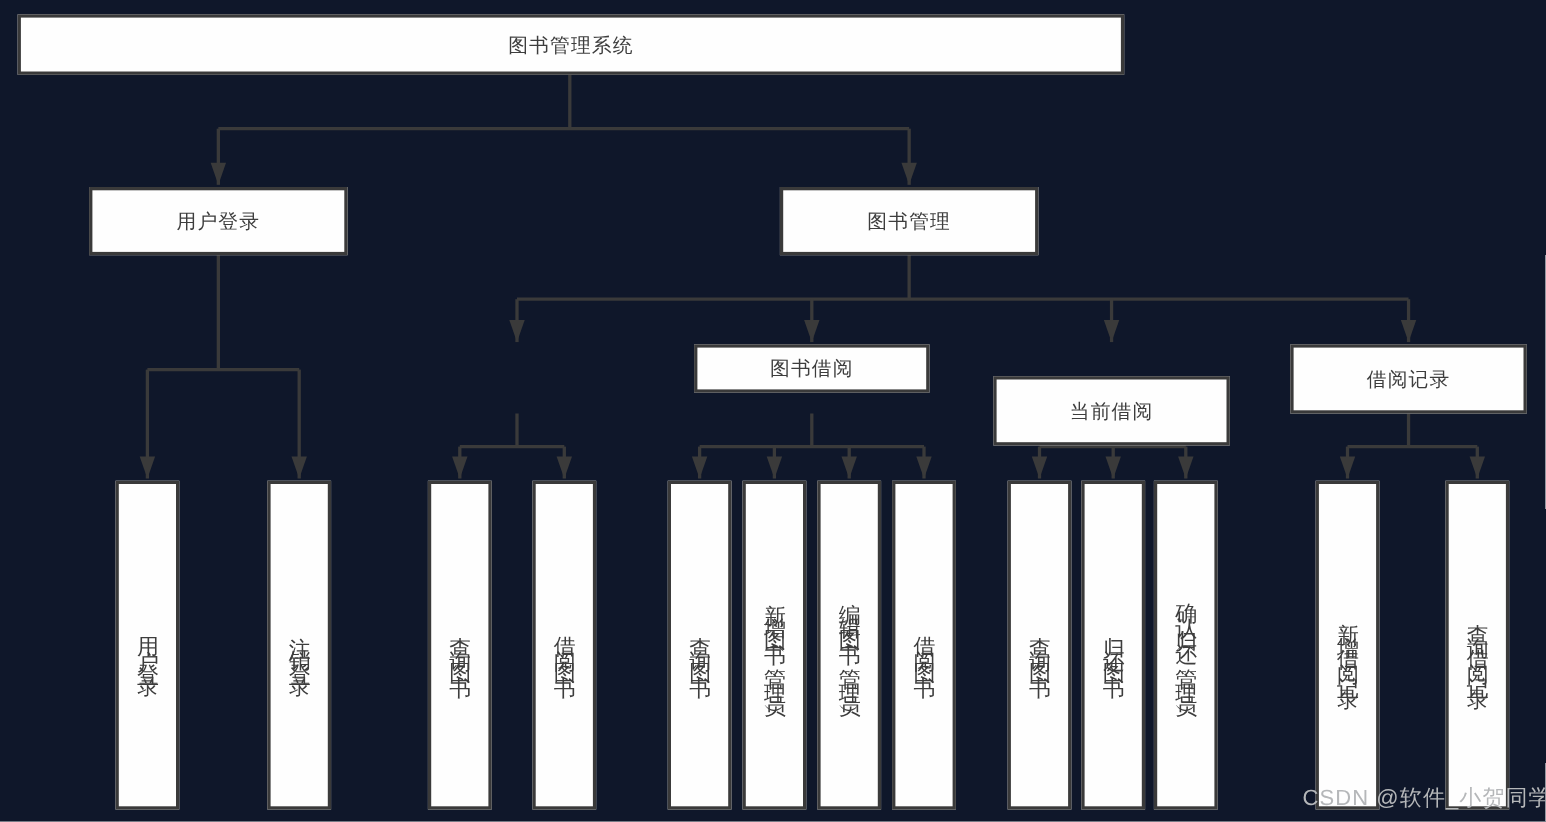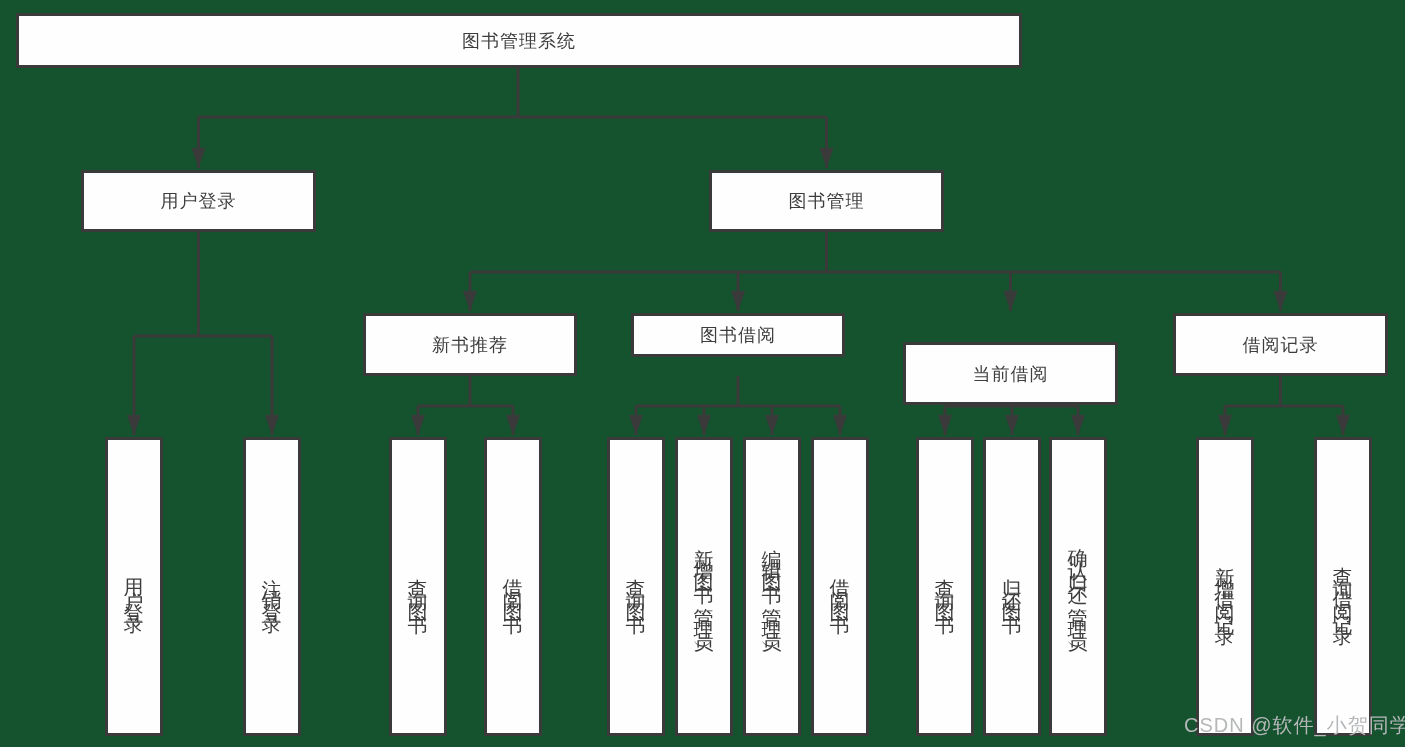--- a/index.html
+++ b/index.html
@@ -1,21 +1,21 @@
 <!DOCTYPE html>
 <html><head>
 <meta charset="utf-8">
 <style>
   * { box-sizing: border-box; }
   html, body { margin: 0; padding: 0; background: #ffffff; }
   .canvas {
     position: relative;
     width: 1405px;
     height: 747px;
-    background: #14532d;
+    background: #0f172a;
     overflow: hidden;
     font-family: "Liberation Sans", "DejaVu Sans", sans-serif;
     color: #3d3d3d;
   }
   .connectors {
     position: absolute;
     left: 0; top: 0;
     width: 1405px;
     height: 747px;
   }
@@ -109,23 +109,20 @@
     <span>图书管理系统</span>
   </div>
 
   <div class="box hbox" style="left:81px; top:170px; width:235px; height:62px;">
     <span>用户登录</span>
   </div>
   <div class="box hbox" style="left:709px; top:170px; width:235px; height:62px;">
     <span>图书管理</span>
   </div>
 
-  <div class="box hbox" style="left:363px; top:313px; width:214px; height:63px;">
-    <span>新书推荐</span>
-  </div>
   <div class="box hbox" style="left:631px; top:313px; width:214px; height:44px;">
     <span>图书借阅</span>
   </div>
   <div class="box hbox" style="left:903px; top:313px; width:215px; height:63px;margin-top:29px;">
     <span>当前借阅</span>
   </div>
   <div class="box hbox" style="left:1173px; top:313px; width:215px; height:63px;">
     <span>借阅记录</span>
   </div>
 

